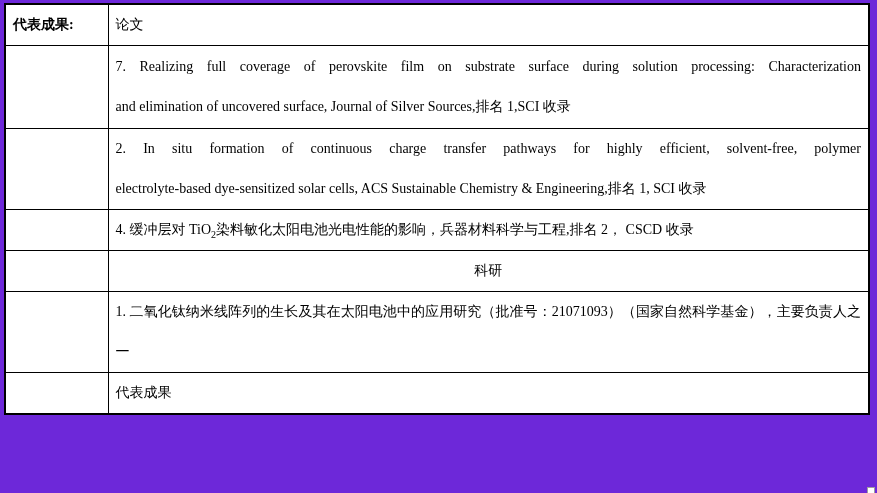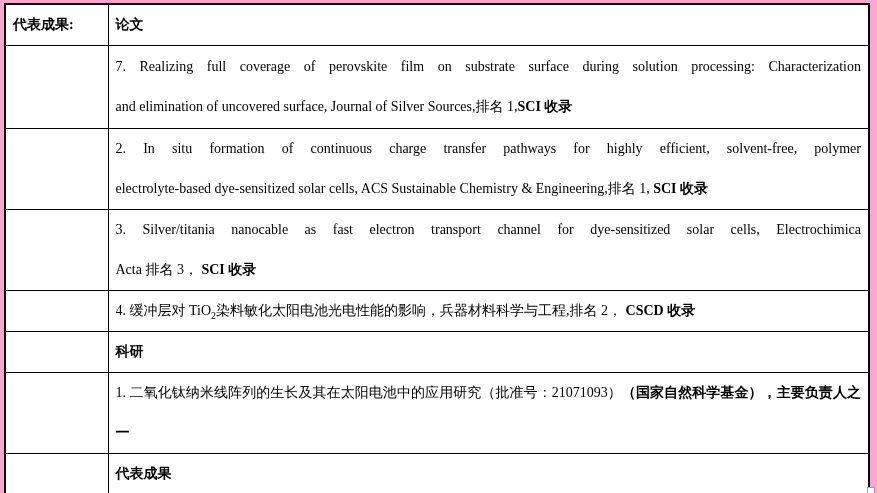--- a/index.html
+++ b/index.html
@@ -4,41 +4,41 @@
 <style>
   * { margin: 0; padding: 0; box-sizing: border-box; }
   html, body { background: #ffffff; }
   body {
     width: 877px; height: 493px; overflow: hidden;
     font-family: "Liberation Serif", "DejaVu Serif", serif;
     color: #000;
   }
   .page {
     position: relative; width: 877px; height: 493px;
-    background: #f9a8d4; overflow: hidden;
+    background: #6d28d9; overflow: hidden;
   }
   table.doc {
     position: absolute; left: 4px; top: 3px; width: 866px;
     border-collapse: collapse; table-layout: fixed;
     border: 2px solid #000000;
     background: #ffffff;
   }
   td {
     border: 1px solid #000000;
     vertical-align: middle;
     padding: 0 7px;
     font-size: 14px;
     color: #000000;
     overflow: hidden;
   }
   td.label-cell { width: 103px; font-weight: bold; }
   td.content-cell { }
   .line { line-height: 40px; }
   .line.just { text-align: justify; text-align-last: justify; }
-  .bold { font-weight: bold; }
+  .bold { font-weight: normal; }
   sub.tsub { font-size: 10px; line-height: 0; }
   .resize-handle {
     position: absolute; left: 867px; top: 487px;
     width: 8px; height: 8px;
     border: 1px solid #9e9e9e; background: #ffffff;
   }
 </style>
 </head>
 <body>
 
@@ -58,34 +58,27 @@
             <div class="line"><span>and elimination of uncovered surface, Journal of Silver Sources,排名 1,</span><span class="bold">SCI 收录</span></div>
           </td>
         </tr>
         <tr style="height: 81px;">
           <td class="label-cell"></td>
           <td class="content-cell">
             <div class="line just"><span>2. In situ formation of continuous charge transfer pathways for highly efficient, solvent-free, polymer</span></div>
             <div class="line"><span>electrolyte-based dye-sensitized solar cells, ACS Sustainable Chemistry &amp; Engineering,排名 1, </span><span class="bold">SCI 收录</span></div>
           </td>
         </tr>
-        <tr style="height: 80px;">
-          <td class="label-cell"></td>
-          <td class="content-cell">
-            <div class="line just"><span>3. Silver/titania nanocable as fast electron transport channel for dye-sensitized solar cells, Electrochimica</span></div>
-            <div class="line"><span>Acta 排名 3， </span><span class="bold">SCI 收录</span></div>
-          </td>
-        </tr>
         <tr style="height: 34px;">
           <td class="label-cell"></td>
           <td class="content-cell">
             <div class="line"><span>4. 缓冲层对 TiO</span><sub class="tsub">2</sub><span>染料敏化太阳电池光电性能的影响，兵器材料科学与工程,排名 2， </span><span class="bold">CSCD 收录</span></div>
           </td>
         </tr>
-        <tr style="height: 37px;">
+        <tr style="height: 37px; text-align: center;">
           <td class="label-cell"></td>
           <td class="content-cell">
             <div class="line"><span class="bold">科研</span></div>
           </td>
         </tr>
         <tr style="height: 39px;">
           <td class="label-cell"></td>
           <td class="content-cell">
             <div class="line just"><span>1. 二氧化钛纳米线阵列的生长及其在太阳电池中的应用研究（批准号：21071093）</span><span class="bold">（国家自然科学基金），主要负责人之一</span></div>
           </td>

